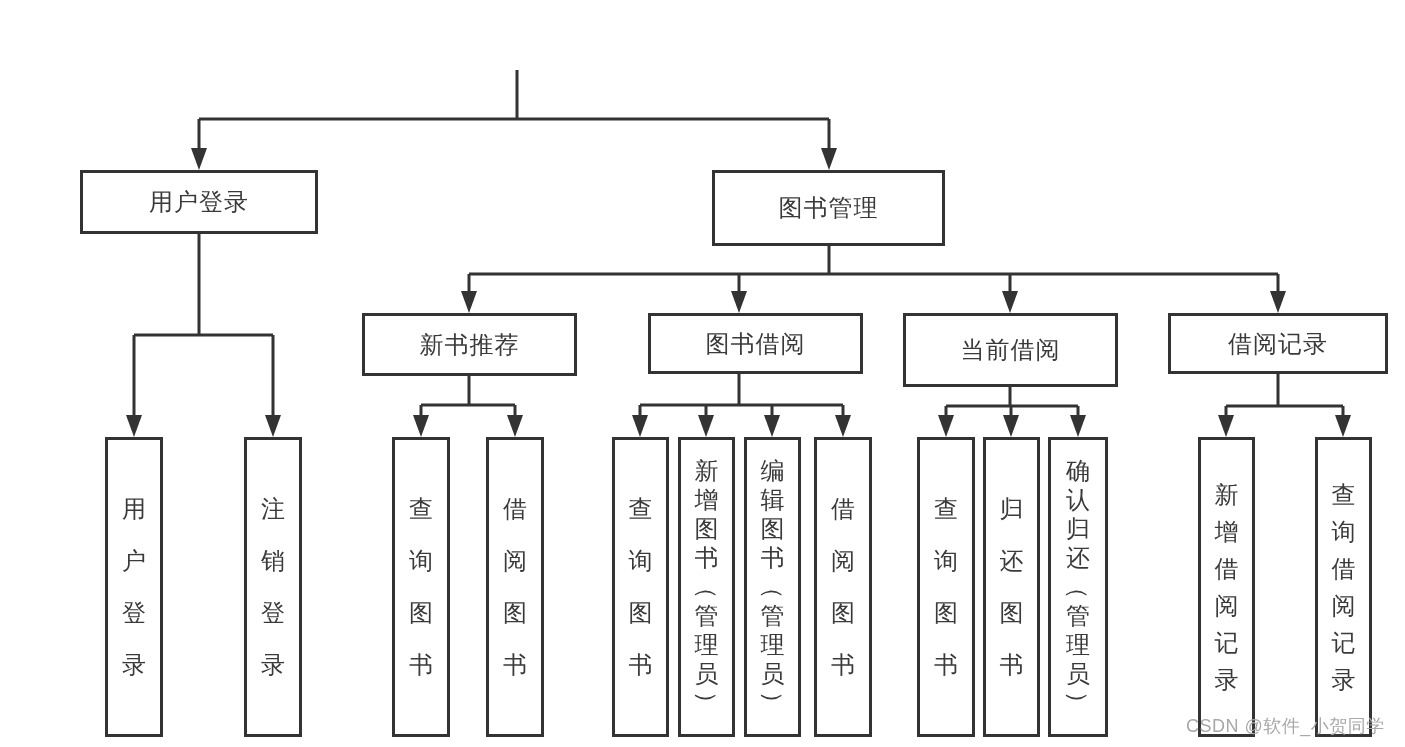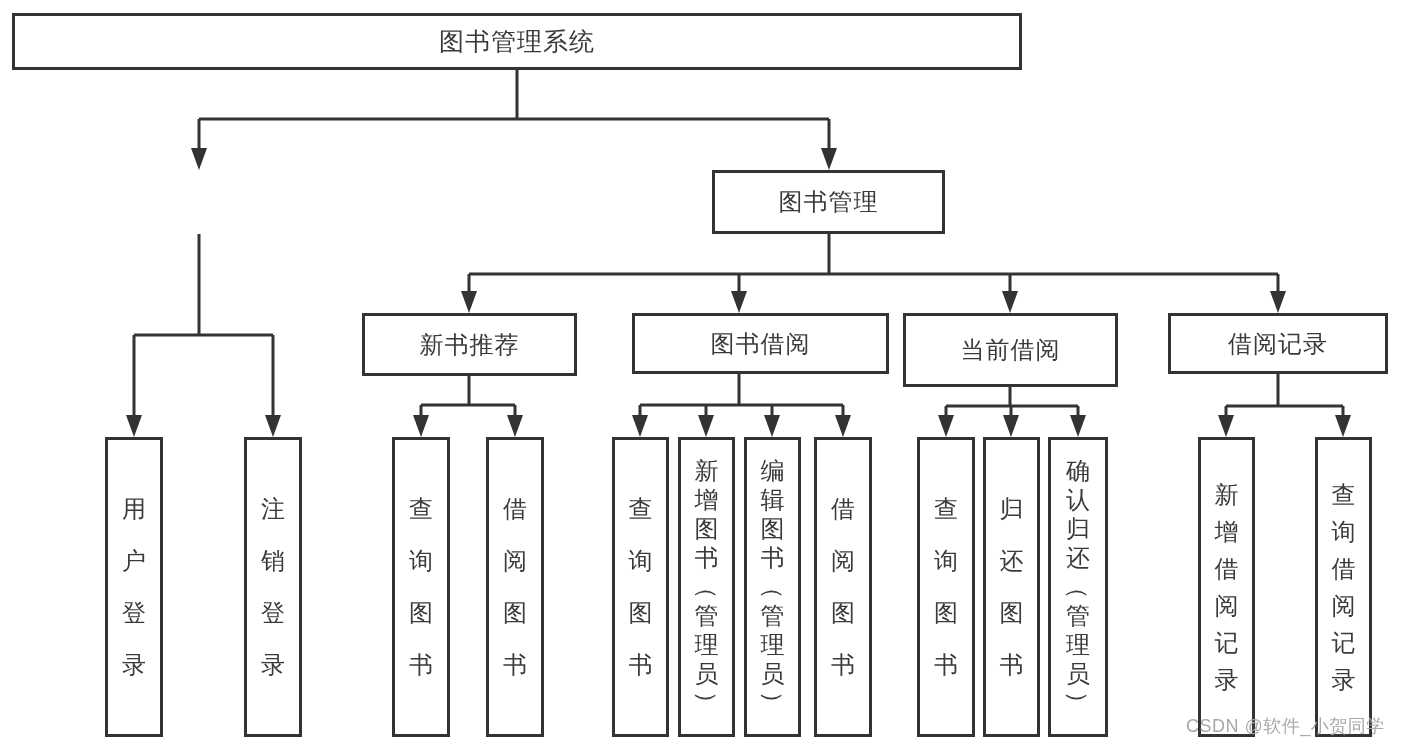--- a/index.html
+++ b/index.html
@@ -86,32 +86,32 @@
     <path class="ah" d="M698 415 h16 L706 437 z"></path>
     <path class="ah" d="M764 415 h16 L772 437 z"></path>
     <path class="ah" d="M835 415 h16 L843 437 z"></path>
     <path class="ah" d="M938 415 h16 L946 437 z"></path>
     <path class="ah" d="M1003 415 h16 L1011 437 z"></path>
     <path class="ah" d="M1070 415 h16 L1078 437 z"></path>
     <path class="ah" d="M1218 415 h16 L1226 437 z"></path>
     <path class="ah" d="M1335 415 h16 L1343 437 z"></path>
   </svg>
 
-  <div class="node hnode rootnode" style="left:12px;top:13px;width:1010px;height:57px">
-    <span class="lbl">图书管理系统</span>
-  </div>
-
-  <div class="node hnode" style="left:712px;top:170px;width:233px;height:64px">
+
+  <div class="node hnode" style="left:80px;top:170px;width:238px;height:64px">
+    <span class="lbl">用户登录</span>
+  </div>
+  <div class="node hnode" style="left:712px;top:170px;width:233px;height:76px">
     <span class="lbl">图书管理</span>
   </div>
 
   <div class="node hnode" style="left:362px;top:313px;width:215px;height:63px">
     <span class="lbl">新书推荐</span>
   </div>
-  <div class="node hnode" style="left:632px;top:313px;width:257px;height:61px">
+  <div class="node hnode" style="left:648px;top:313px;width:215px;height:61px">
     <span class="lbl">图书借阅</span>
   </div>
   <div class="node hnode" style="left:903px;top:313px;width:215px;height:74px">
     <span class="lbl">当前借阅</span>
   </div>
   <div class="node hnode" style="left:1168px;top:313px;width:220px;height:61px">
     <span class="lbl">借阅记录</span>
   </div>
 
   <div class="node vnode" style="left: 105px; top: 437px; width: 58px; height: 300px; row-gap: 28px;">

